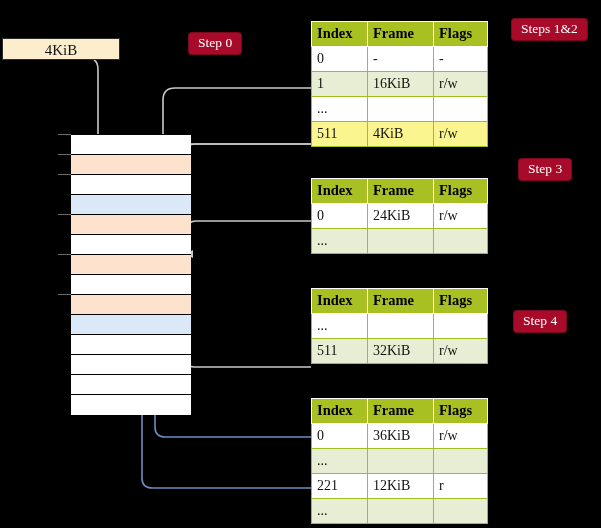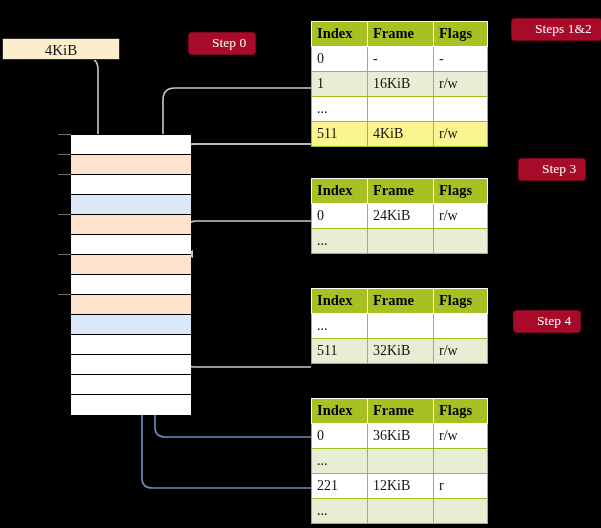--- a/index.html
+++ b/index.html
@@ -44,21 +44,21 @@
     box-sizing: border-box;
   }
 
   
   .pill {
     position: absolute;
     background: #a80b2a;
     color: #ffffff;
     font-size: 13.5px;
     line-height: 18px;
-    padding: 1px 9px 2px 23px;
+    padding: 1px 9px 2px 9px;
     border-radius: 3px;
     white-space: nowrap;
     box-shadow: 0 0 0 1px #7e0720;
   }
   #pill-step0 { left: 189px; top: 33px; text-align: right; }
   #pill-steps12 { left: 512px; top: 19px; }
   #pill-step3 { left: 519px; top: 159px; }
   #pill-step4 { left: 514px; top: 264px; margin-top: 47px; }
 
   

